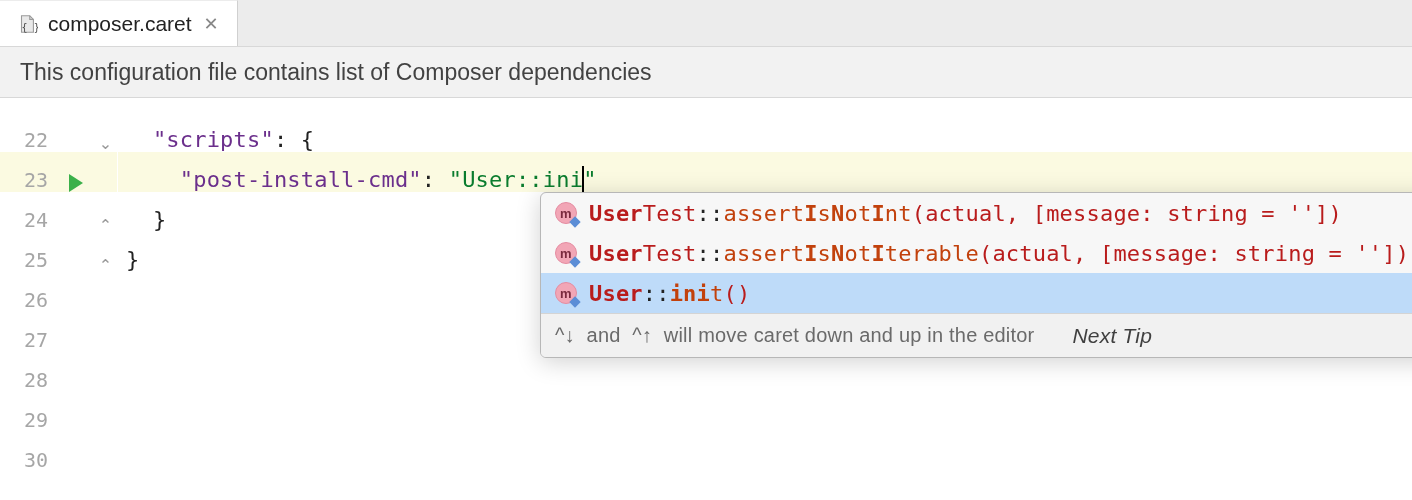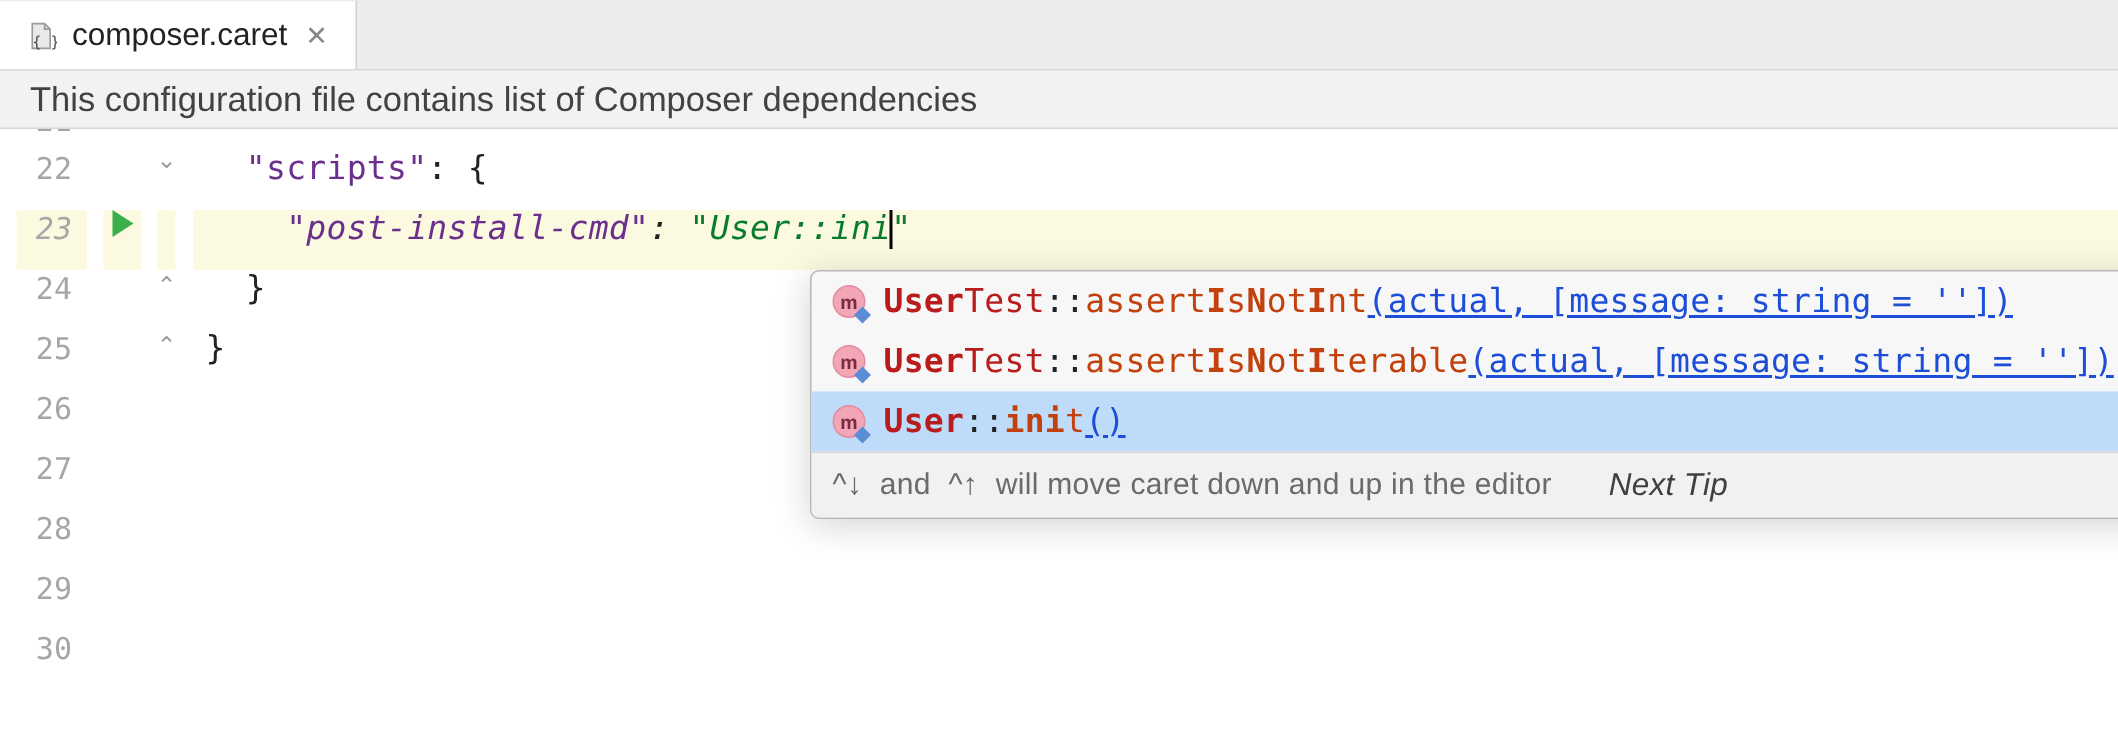--- a/index.html
+++ b/index.html
@@ -41,21 +41,21 @@
   }
   .tab-label { font-size: 21px; color: #222; }
 
   .json-icon {
     width: 22px; height: 22px;
     display: inline-flex;
   }
 
   
   .banner {
-    height: 40px;
+    height: 52px;
     padding: 0 20px;
     display: flex; align-items: center;
     background: #f2f2f2;
     border-top: 1px solid #d8d8d8;
     border-bottom: 1px solid #d8d8d8;
     font-size: 23px;
     color: #424242;
   }
 
   
@@ -83,41 +83,39 @@
     position: relative;
   }
   .code-area {
     flex: 1;
     position: relative;
     background: #fff;
   }
   .line {
     height: 40px;
     display: flex;
-    align-items: flex-start;
-    margin-left: 11px;
+    align-items: flex-end;
   }
   .gutter-numbers .line {
     justify-content: flex-end;
     padding-right: 10px;
     color: #a6a6a6;
     font-family: "Menlo", "Consolas", monospace;
     font-size: 20px;
   }
   .gutter-marks .line,
   .gutter-fold .line {
     justify-content: center;
   }
   .code-area .line {
     padding-left: 8px;
     white-space: pre;
   }
   .hl-row {
     background: #fbfae1;
-    font-style: italic;
   }
   .kpunc  { color: #222; }
   .kkey   { color: #6b2f8c; }  
   .kstr   { color: #0a7c2e; }  
 
   .run-tri {
     width: 0; height: 0;
     border-style: solid;
     border-width: 9px 0 9px 14px;
     border-color: transparent transparent transparent #3bb04a;
@@ -181,21 +179,21 @@
     content:"";
     position:absolute;
     right:-3px; bottom:-3px;
     width:8px; height:8px;
     background:#5b8dd6;
     transform: rotate(45deg);
   }
   .pc-class  { color: #b91c1c; }
   .pc-scope  { color: #222; }
   .pc-method { color: #c2410c; }
-  .pc-params { color: #1d4ed8; text-decoration: underline; }
+  .pc-params { color: #b91c1c; }
   .match-u { font-weight: 700; }  
 
   .popup-foot {
     display: flex; align-items: center;
     height: 44px;
     padding: 0 14px;
     background: #f1f1f1;
     border-top: 1px solid #d4d4d4;
     font-family: "Lucida Grande", "Segoe UI", sans-serif;
     font-size: 20px;

